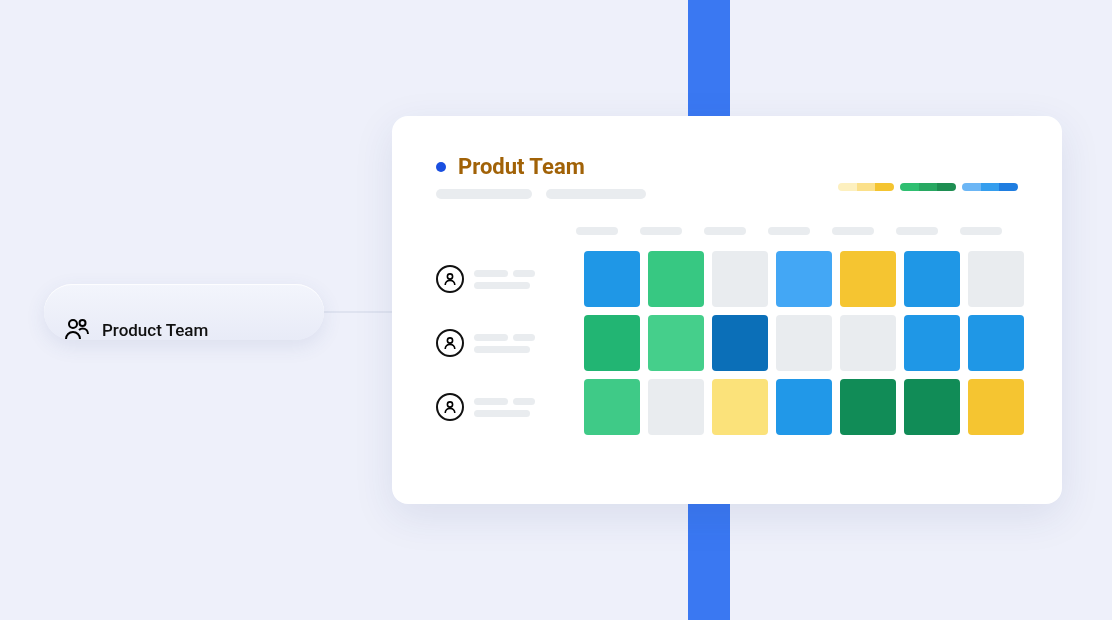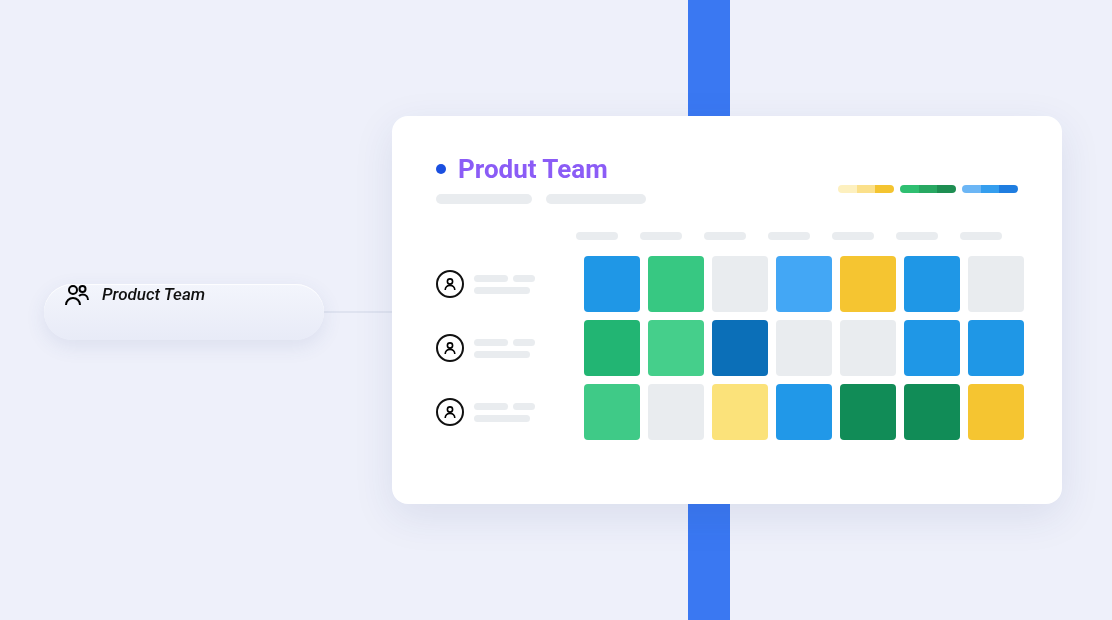--- a/index.html
+++ b/index.html
@@ -25,25 +25,24 @@
   .pill {
     position: absolute;
     top: 284px;
     left: 44px;
     width: 280px;
     height: 56px;
     border-radius: 28px;
     background: linear-gradient(to bottom, #f3f5fc, #e8ebf7);
     box-shadow: 0 6px 20px rgba(60,80,140,0.10), inset 0 1px 0 rgba(255,255,255,0.8);
     display: flex;
-    align-items: flex-start;
+    align-items: flex-end;
     padding: 0 20px;
     gap: 12px;
     z-index: 1;
-    font-style: italic;
   }
   .pill svg { flex: 0 0 auto; }
   .pill-label {
     font-size: 17px;
     color: #111;
     font-weight: 500;
   }
 
   
   .connector {
@@ -75,23 +74,23 @@
     align-items: center;
     justify-content: space-between;
   }
   .title-block { display: flex; flex-direction: column; gap: 10px; }
   .title-row { display: flex; align-items: center; gap: 12px; }
   .bullet {
     width: 10px; height: 10px; border-radius: 50%;
     background: #1a4fe0;
   }
   .card-title {
-    font-size: 26px;
+    font-size: 22px;
     font-weight: 700;
-    color: #8b5cf6;
+    color: #a16207;
   }
   .sub-skels { display: flex; gap: 14px; }
   .skel {
     background: #e9ecef;
     border-radius: 6px;
     height: 10px;
   }
   .skel-a { width: 96px; }
   .skel-b { width: 100px; }
 

